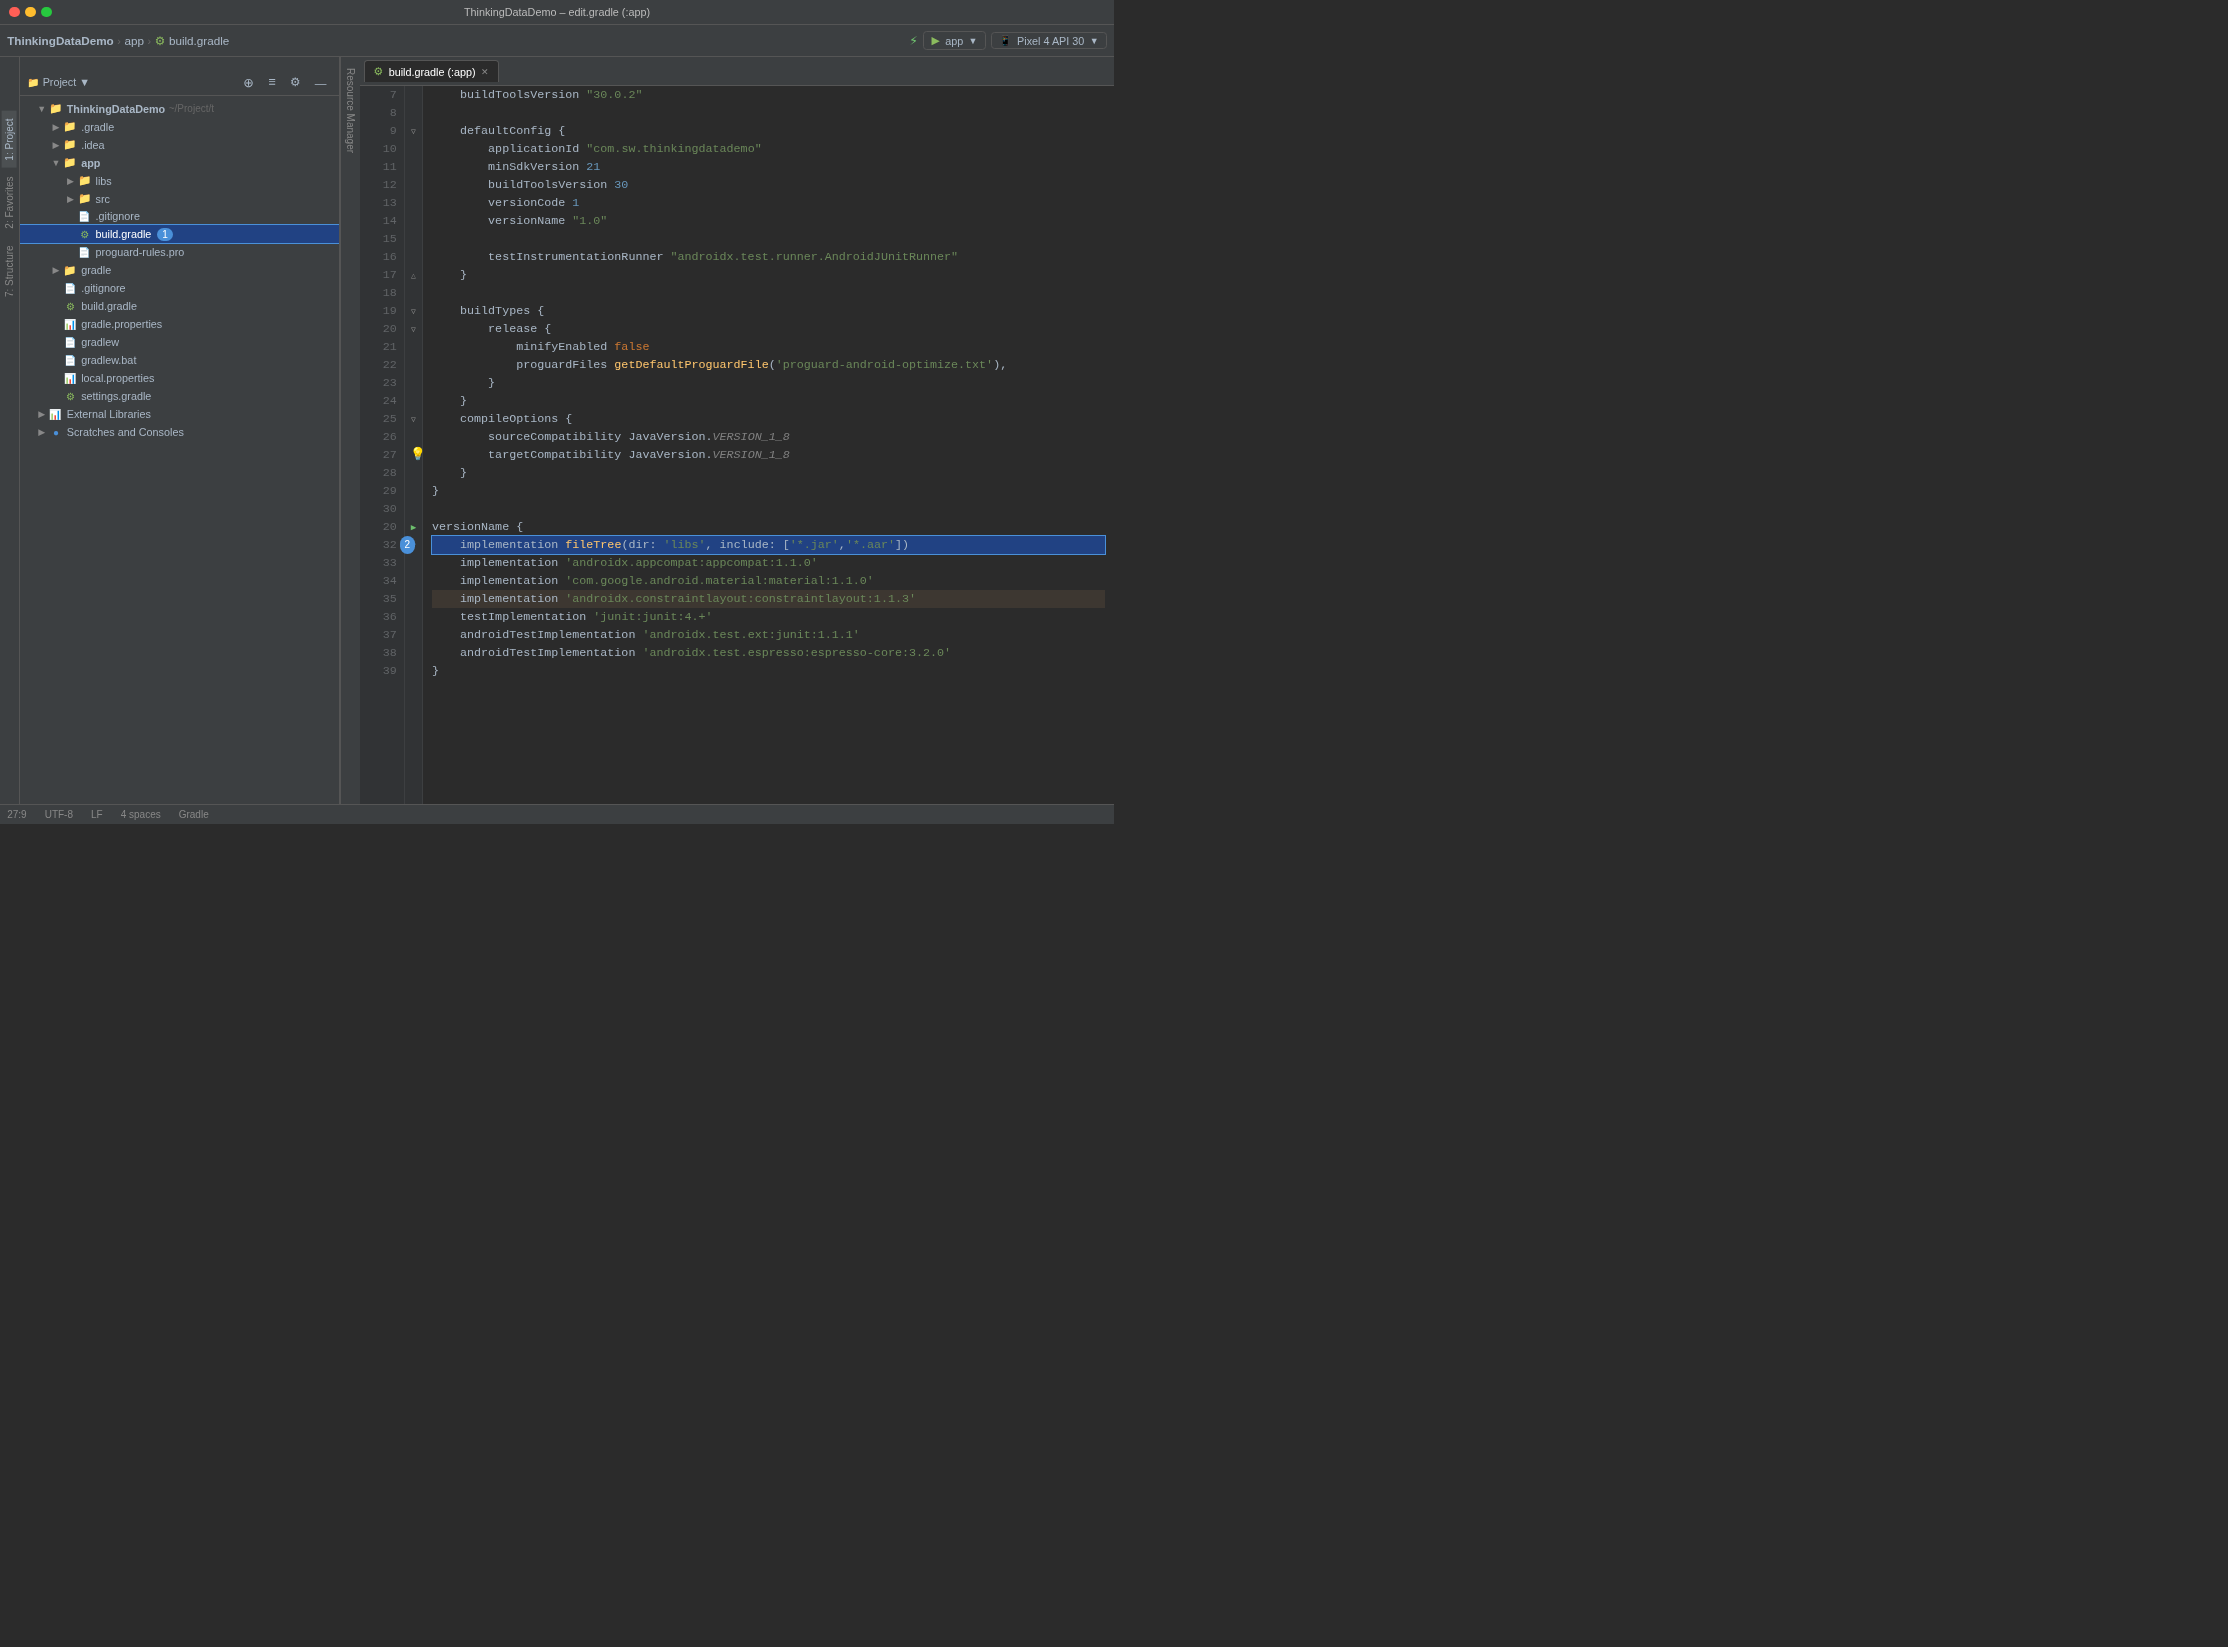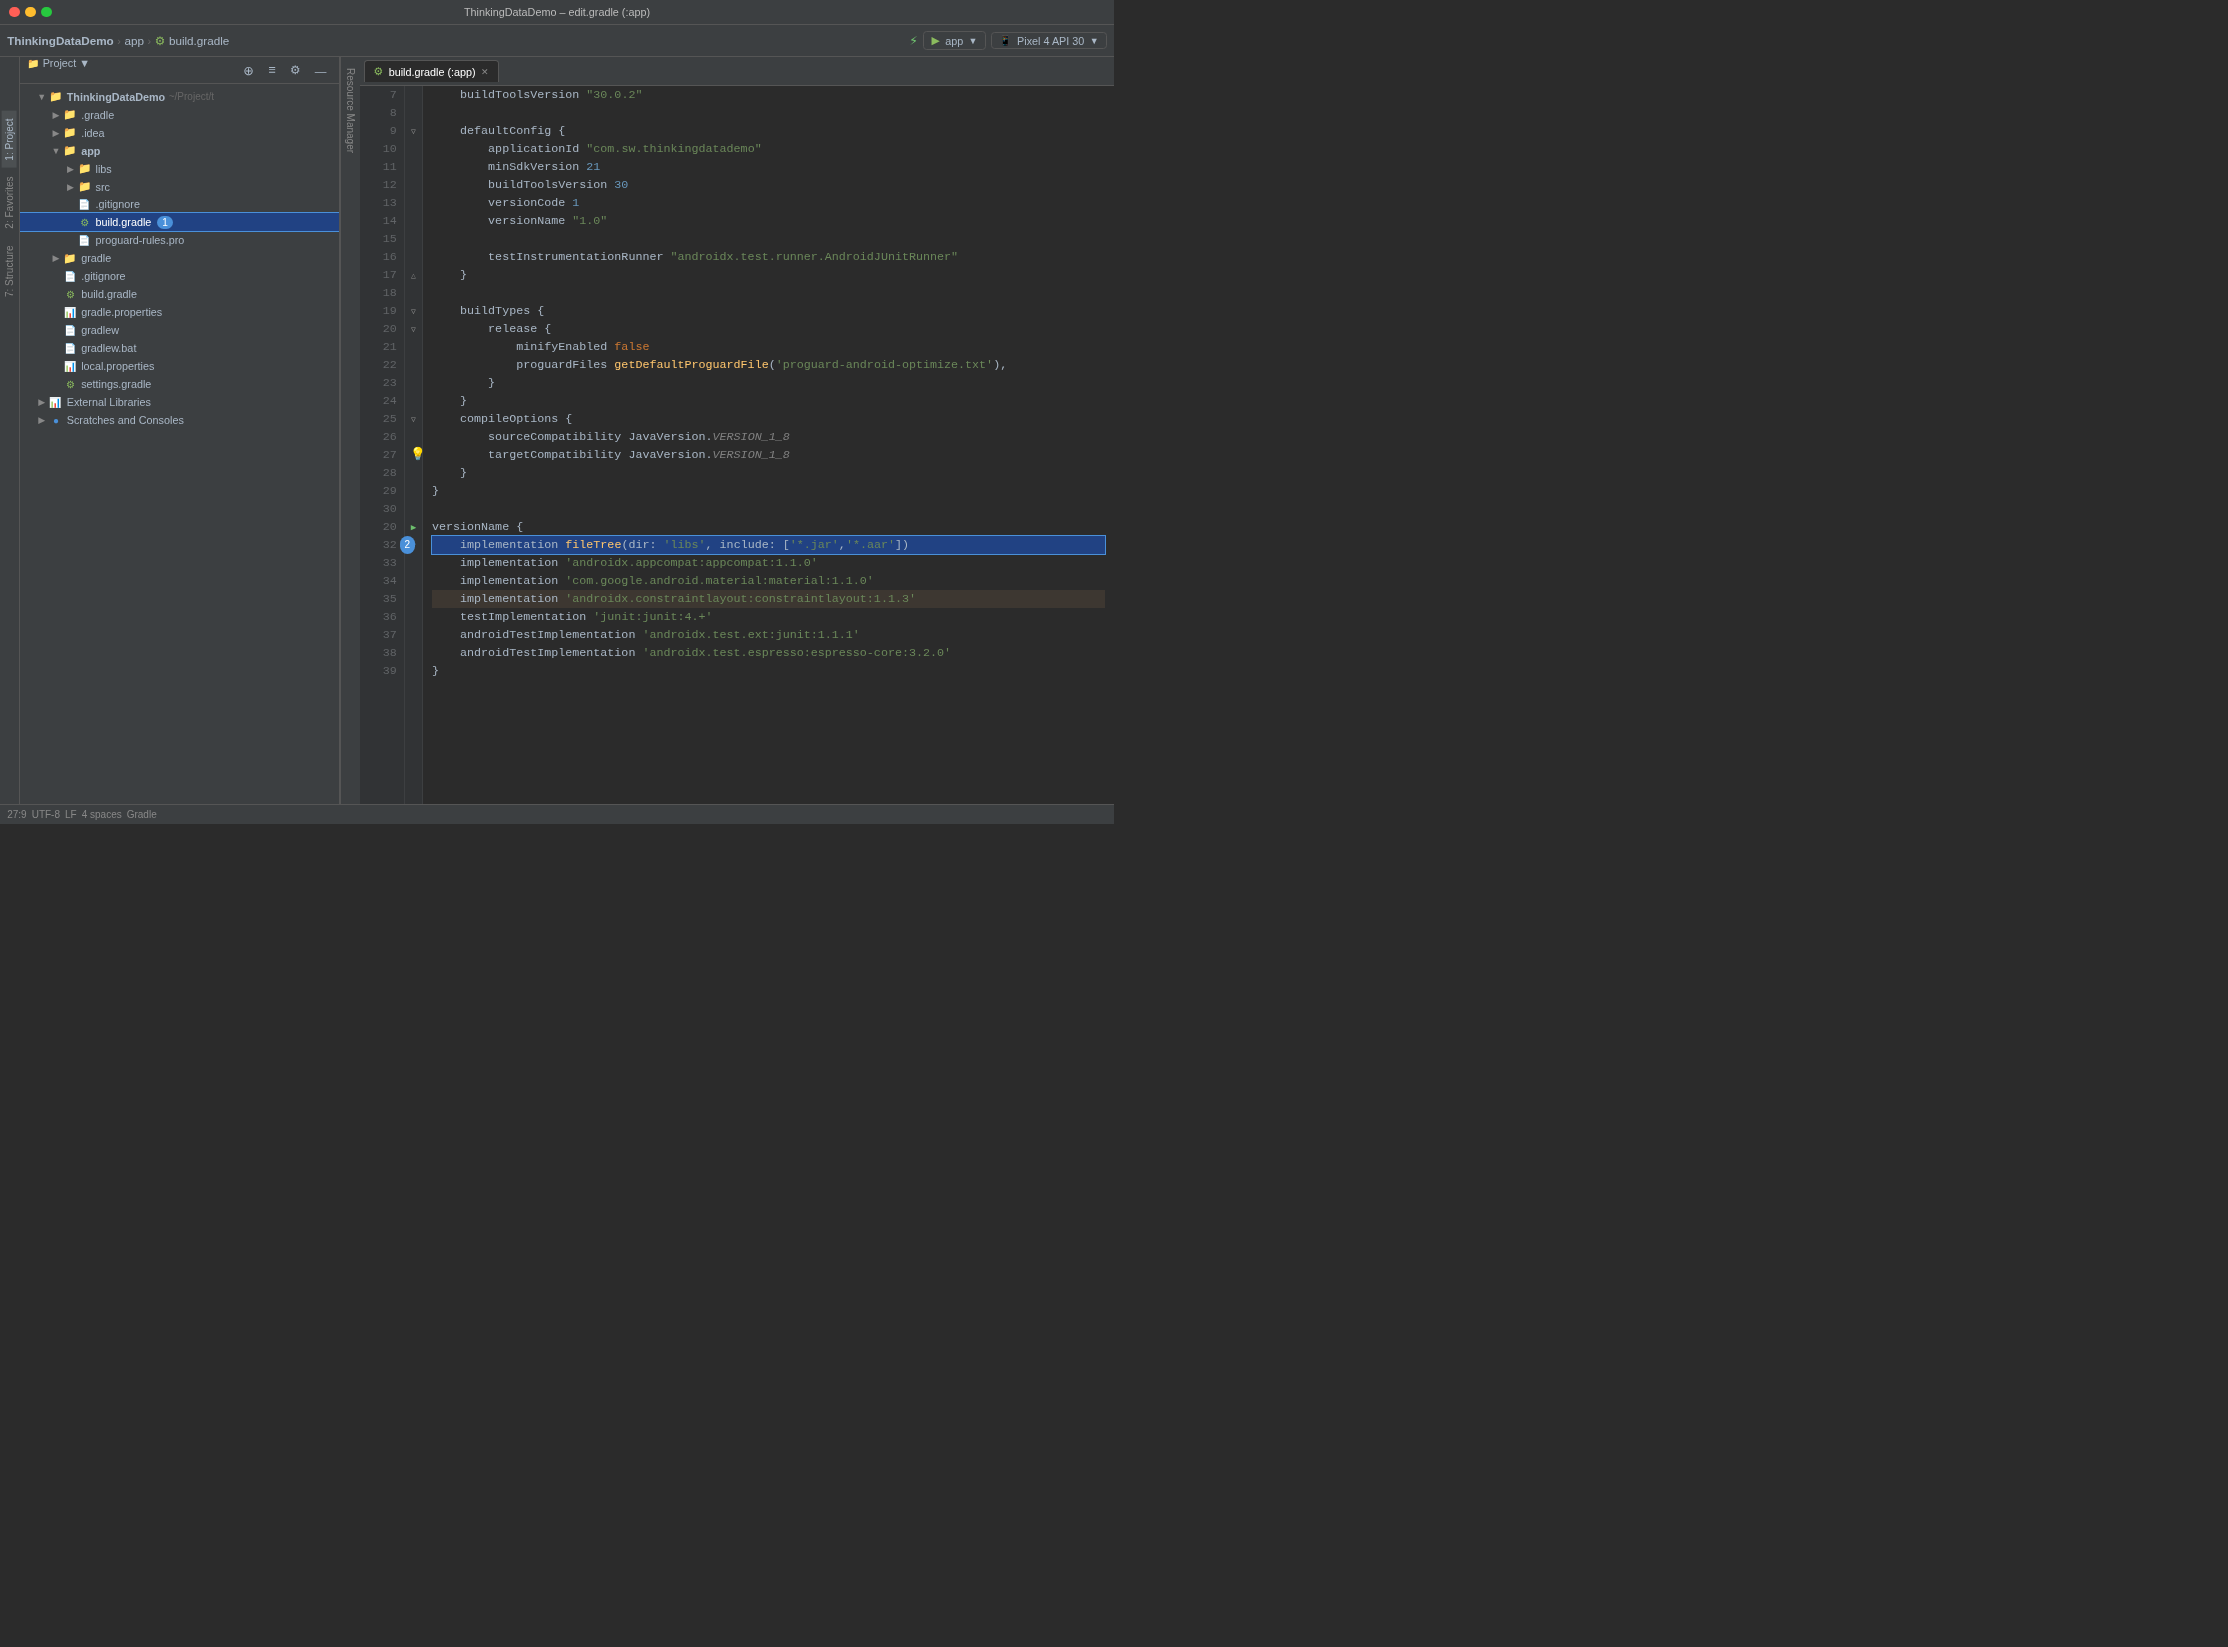--- a/index.html
+++ b/index.html
@@ -127,23 +127,25 @@
       background: #3c3f41;
       border-right: 0.9px solid #555;
       display: flex;
       flex-direction: column;
       overflow: hidden;
     }
     .sidebar-toolbar {
       height: 27px;
       background: #3c3f41;
       display: flex;
+      align-items: center;
       padding: 0 7.2px;
       border-bottom: 0.9px solid #555;
       gap: 3.6px;
+      margin-top: 12px;
     }
     .sidebar-title {
       font-size: 10.8px;
       font-family: -apple-system, sans-serif;
       color: #a9b7c6;
       flex: 1;
     }
     .sidebar-tree {
       flex: 1;
       overflow-y: auto;
@@ -303,21 +305,21 @@
     .bottom-bar {
       height: 20px;
       background: #3c3f41;
       border-top: 0.9px solid #555;
       display: flex;
       align-items: center;
       padding: 0 7.2px;
       font-size: 10px;
       font-family: -apple-system, sans-serif;
       color: #888;
-      gap: 5px;
+      gap: 18px;
     }
 
     
     .run-config {
       background: #3c3f41;
       border: 0.9px solid #555;
       border-radius: 3.6px;
       padding: 1.8px 7.2px;
       display: flex;
       align-items: center;

